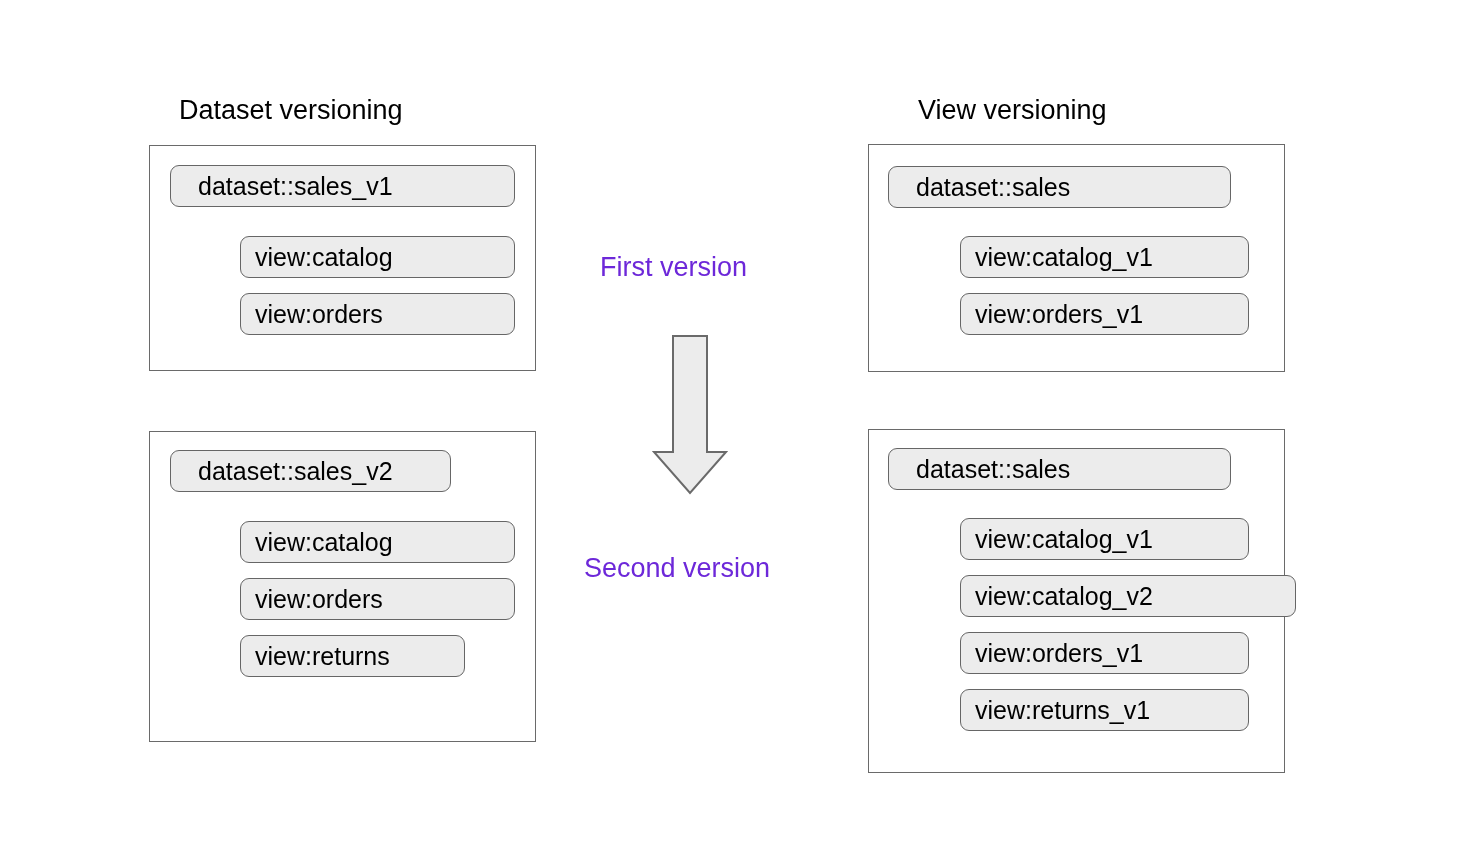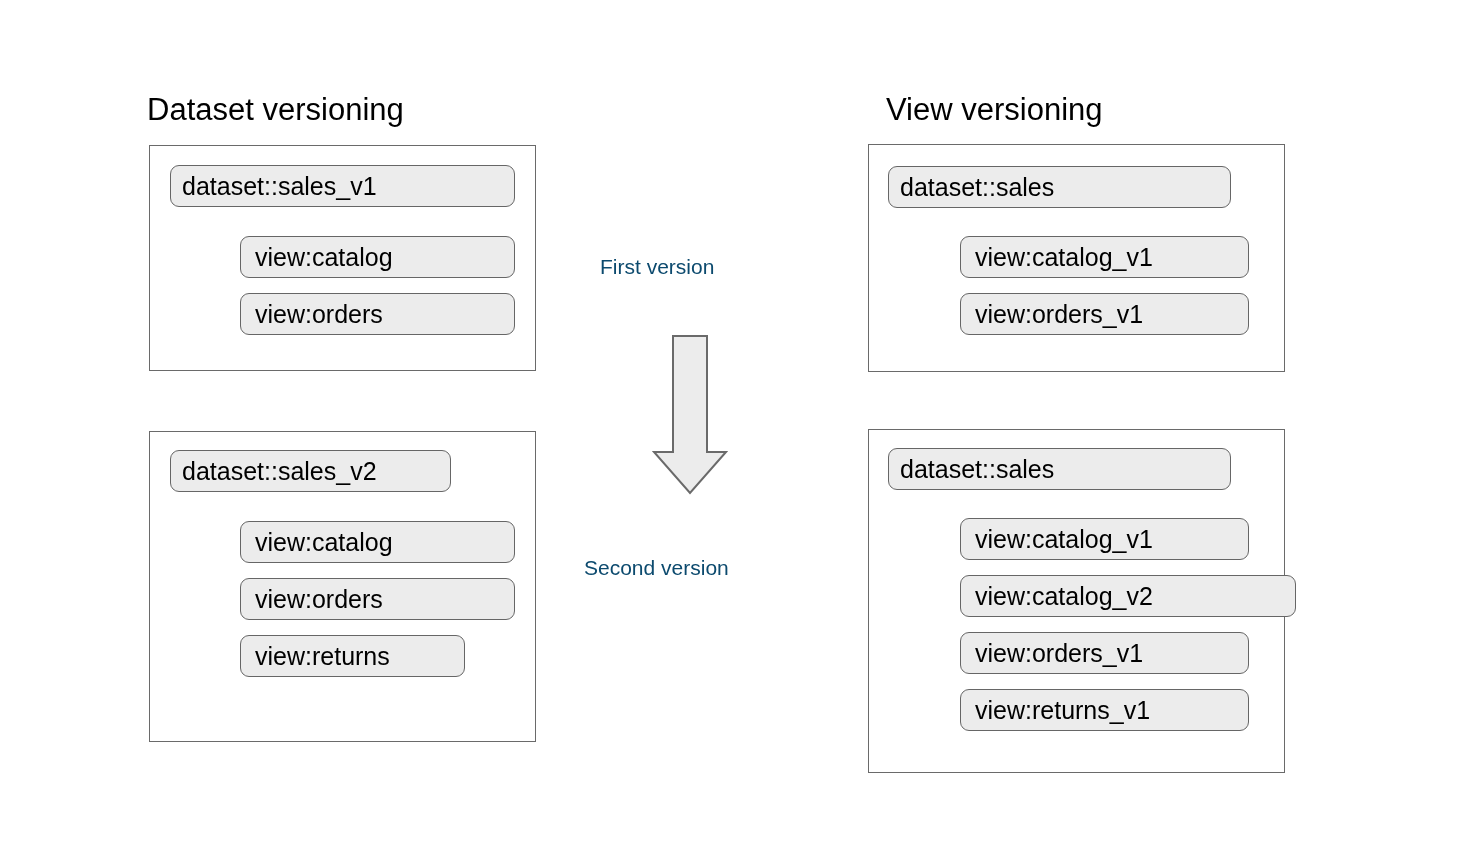--- a/index.html
+++ b/index.html
@@ -19,24 +19,25 @@
   #canvas {
     position: absolute;
     left: 0; top: 0;
     width: 1464px;
     height: 844px;
   }
 
   
   .group-title {
     position: absolute;
-    font-size: 31px;
+    font-size: 27px;
     line-height: 32px;
     color: #000;
     white-space: nowrap;
+    margin-left: 32px;
   }
 
   
   .container-box {
     position: absolute;
     box-sizing: border-box;
     background: #ffffff;
     border: 1px solid #6a6a6a;
   }
 
@@ -48,29 +49,29 @@
     border: 1px solid #666666;
     border-radius: 9px;
     font-size: 25px;
     line-height: 41px;
     height: 42px;
     padding: 0 0 0 14px;
     white-space: nowrap;
     color: #000000;
     overflow: hidden;
   }
-  .node.dataset-node { padding-left: 11px; }
+  .node.dataset-node { padding-left: 27px; }
 
   
   .center-label {
     position: absolute;
-    font-size: 21px;
+    font-size: 27px;
     line-height: 32px;
     white-space: nowrap;
-    color: #0c4a6e;
+    color: #6d28d9;
   }
 
   
   #down-arrow {
     position: absolute;
     left: 650px;
     top: 334px;
     width: 80px;
     height: 162px;
   }

